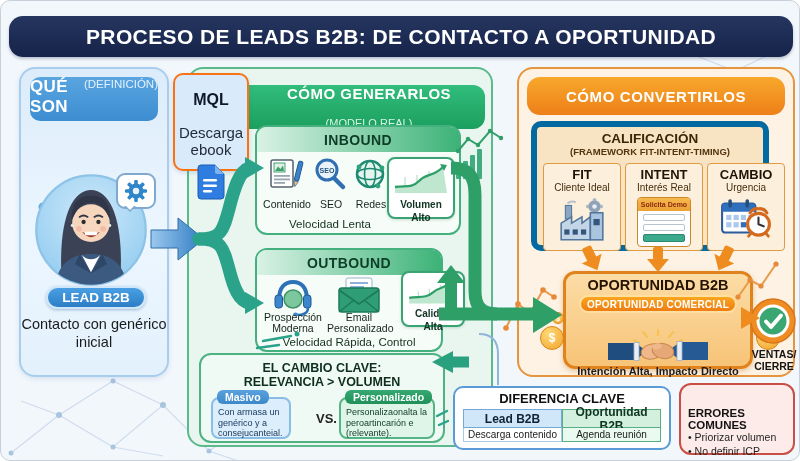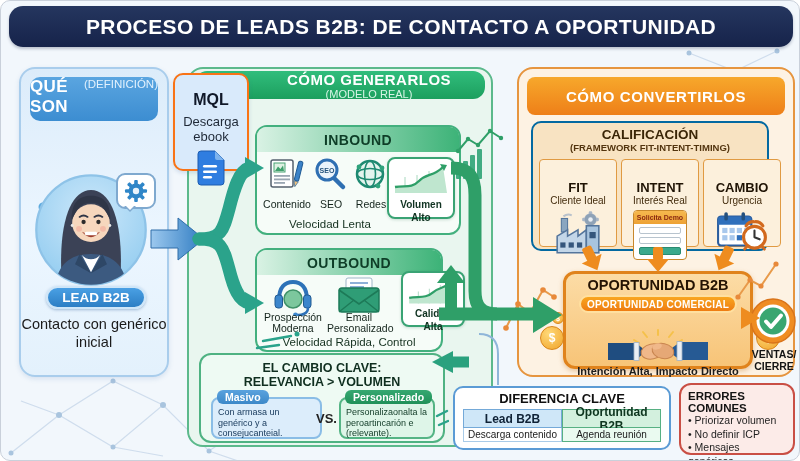--- a/index.html
+++ b/index.html
@@ -1,21 +1,21 @@
 <!DOCTYPE html>
 <html><head>
 <meta charset="utf-8">
 <style>
   *{box-sizing:border-box;margin:0;padding:0}
   html,body{width:800px;height:461px;background:#fff;font-family:"Liberation Sans",sans-serif;}
   .stage{position:relative;width:800px;height:461px;background:#f2f7fc;border:1px solid #c9d0da;border-radius:10px;overflow:hidden}
   .abs{position:absolute}
   svg{display:block}
   
-  .topbar{left:8px;top:5px;width:784px;height:41px;border-radius:14px;
+  .topbar{left:8px;top:15px;width:784px;height:41px;border-radius:14px;
     background:linear-gradient(180deg,#25365f,#16234a);display:flex;align-items:center;justify-content:center;
     box-shadow:0 2px 3px rgba(20,35,70,.25)}
   .topbar .t{color:#fff;font-size:21px;font-weight:bold;letter-spacing:.4px}
   
   .panel-qs{left:18px;top:66px;width:150px;height:310px;border-radius:16px;border:2px solid #a9cdec;
     background:linear-gradient(180deg,#dcecfa 0%,#ecf6ff 55%,#e3f1fc 100%);box-shadow:0 2px 5px rgba(60,110,170,.15)}
   .qs-header{left:9px;top:8px;width:128px;height:44px;border-radius:10px;
     background:linear-gradient(180deg,#5aa5e0,#3c8dd1);display:flex;flex-direction:row;align-items:flex-start;justify-content:center}
   .qs-header .a{color:#fff;font-weight:800;font-size:17px;letter-spacing:.4px}
   .qs-header .b{color:#e2f1fd;font-size:11.5px;margin-top:1px}
@@ -24,24 +24,24 @@
     display:flex;align-items:center;justify-content:center;box-shadow:0 1px 3px rgba(30,80,140,.35)}
   .qs-desc{left:0;top:247px;width:100%;text-align:center;font-size:14.5px;font-weight:500;color:#1b1b1b;line-height:1.22}
   .bubble{left:95px;top:104px;width:40px;height:36px;background:#fff;border:2px solid #7fa9cf;border-radius:9px;
     display:flex;align-items:center;justify-content:center}
   .bubble:after{content:"";position:absolute;left:6px;bottom:-9px;border:6px solid transparent;border-top-color:#fff;
     filter:drop-shadow(0 2px 0 #7fa9cf)}
   
   .mql{left:172px;top:72px;width:76px;height:98px;background:#d9eafb;border:2px solid #f97316;border-radius:10px;
     z-index:3;text-align:center;padding-top:16px;box-shadow:0 2px 4px rgba(60,110,170,.2)}
   .mql .a{font-size:16px;font-weight:800;color:#101828}
-  .mql .b{font-size:13px;color:#1f2937;line-height:1.15;margin-top:6px}
+  .mql .b{font-size:15px;color:#1f2937;line-height:1.15;margin-top:15px}
   
   .panel-cg{left:186px;top:66px;width:306px;height:380px;background:#e9f6ef;border:2px solid #5cb98c;border-radius:16px}
-  .cg-header{left:6px;top:2px;width:290px;height:28px;border-radius:12px;
+  .cg-header{left:6px;top:16px;width:290px;height:44px;border-radius:12px;
     background:linear-gradient(180deg,#31bd7c,#1c9f5e);display:flex;flex-direction:column;align-items:center;justify-content:space-between;
     padding-left:58px}
   .cg-header .a{color:#fff;font-weight:800;font-size:15px;letter-spacing:.5px}
   .cg-header .b{color:#d8f5e6;font-size:11px}
   .subbox{background:#f6fcf8;border:2px solid #43b07e;border-radius:12px;overflow:visible}
   .subhead{height:25px;border-radius:9px 9px 0 0;background:linear-gradient(90deg,#d9f2e4,#3db378);
     display:flex;align-items:center;justify-content:center;font-size:14px;font-weight:800;color:#0e3d27;letter-spacing:.4px}
   .inbound{left:66px;top:56px;width:206px;height:110px}
   .outbound{left:66px;top:179px;width:188px;height:104px}
   .icon-lbl{font-size:10.5px;color:#14241c;text-align:center;line-height:1.08}
@@ -56,27 +56,27 @@
   .referidos .b{font-size:10px;color:#1d3a29}
   .referidos .s{font-size:10px;color:#f2b42a;letter-spacing:1px;text-shadow:0 0 1px #c78a10}
   
   .cambio{left:10px;top:284px;width:246px;height:90px;background:#eefaf3;border:2px solid #4fb282;border-radius:12px}
   .cambio .t{width:100%;text-align:center;font-size:12.5px;font-weight:800;color:#0f2e1f;line-height:1.15}
   .mini-card{border-radius:8px;font-size:9px;line-height:1.18;padding:8px 5px 2px}
   .mini-tag{position:absolute;top:-9px;left:4px;color:#fff;font-size:10.5px;font-weight:700;padding:1px 8px;border-radius:6px;white-space:nowrap}
   .vs{font-size:13px;font-weight:800;color:#222}
   
   .panel-cc{left:516px;top:66px;width:278px;height:310px;background:#fdf2e3;border:2px solid #e6953f;border-radius:16px}
-  .cc-header{left:8px;top:8px;width:258px;height:38px;border-radius:8px;
+  .cc-header{left:8px;top:8px;width:258px;height:38px;border-radius:13px;
     background:linear-gradient(180deg,#f7a82b,#ee7f18);display:flex;align-items:center;justify-content:center}
   .cc-header .a{color:#fff;font-weight:800;font-size:15px;letter-spacing:.6px}
-  .calif{left:12px;top:52px;width:238px;height:130px;background:#f8e3c2;border:2px solid #0369a1;border-radius:10px;text-align:center}
+  .calif{left:12px;top:52px;width:238px;height:130px;background:#f8e3c2;border:6px solid #0369a1;border-radius:10px;text-align:center}
   .calif .a{font-size:13.5px;font-weight:800;color:#3a2506;margin-top:4px}
   .calif .b{font-size:9.5px;font-weight:700;color:#53350f}
-  .qcard{top:36px;width:78px;height:88px;background:#fcf0dc;border:1.5px solid #e09a42;border-radius:4px;text-align:center;padding-top:20px}
+  .qcard{top:36px;width:78px;height:88px;background:#fcf0dc;border:1.5px solid #e09a42;border-radius:4px;text-align:center;padding-top:3px}
   .qcard .t{font-size:13px;font-weight:800;color:#1f1304}
   .qcard .s{font-size:10px;color:#432c0d}
   .oport{left:44px;top:202px;width:190px;height:98px;border-radius:12px;border:3px solid #e0831c;
     background:linear-gradient(180deg,#fcdca6,#f7c478);text-align:center;box-shadow:0 2px 5px rgba(190,110,20,.35)}
   .oport .t{font-size:14.5px;font-weight:800;color:#241303;margin-top:3px}
   .oport-pill{margin:2px auto 16px;width:158px;height:18px;border-radius:10px;border:2px solid #ffe0a0;
     background:linear-gradient(180deg,#f9a61f,#ee7c12);color:#fff;font-size:10px;font-weight:800;
     display:flex;align-items:center;justify-content:center;letter-spacing:.2px}
   .oport .f{font-size:11px;font-weight:600;color:#1c1c1c}
   .coin{position:absolute;border-radius:50%;background:radial-gradient(circle at 35% 30%,#ffd978,#f0a32a);
@@ -86,21 +86,21 @@
   .difbox{left:452px;top:385px;width:218px;height:64px;background:#fff;border:2px solid #5b9bd5;border-radius:10px;z-index:2;text-align:center}
   .difbox .t{font-size:13px;font-weight:800;color:#101010;margin-top:3px}
   .diftable{margin:3px 8px 0;display:grid;grid-template-columns:1fr 1fr}
   .dth{height:19px;display:flex;align-items:center;justify-content:center;font-size:12px;font-weight:800}
   .dtd{height:14px;display:flex;align-items:center;justify-content:center;font-size:10px;color:#1a1a1a}
   .c-blue{background:#cfe7f8;border:1.5px solid #74a9d8;color:#0f2236}
   .c-green{background:#d3f0de;border:1.5px solid #57b083;color:#0e351f}
   .d-blue{background:#fff;border:1.5px solid #a9cbe8;border-top:none}
   .d-green{background:#eafaf0;border:1.5px solid #57b083;border-top:none}
   .errbox{left:678px;top:382px;width:116px;height:72px;background:#fcebe8;border:2px solid #c94f45;border-radius:12px;
-    z-index:2;padding:5px 7px}
+    z-index:2;padding:22px 7px}
   .errbox .t{font-size:11.5px;font-weight:800;color:#131313}
   .errbox .i{font-size:10.5px;color:#1f1f1f;line-height:1.3}
   .bullet:before{content:"• "}
   .layer{left:0;top:0;width:800px;height:461px;pointer-events:none}
 </style>
 </head>
 <body>
 
 <div class="stage">
 
@@ -287,21 +287,21 @@
         <path d="M4,31 L4,25 C14,23 22,26 30,19 C38,12 44,15 52,6 L56,31 Z" fill="#bfe6cf"></path>
         <path d="M4,25 C14,23 22,26 30,19 C38,12 44,15 52,6" fill="none" stroke="#2f9f68" stroke-width="2.4"></path>
         <path d="M49,3 L56,4 L53,10 Z" fill="#2f9f68"></path>
       </svg>
       <div class="lbl">Calidad Alta</div>
     </div>
 
     <div class="abs cambio">
       <div class="abs t" style="top:6px">EL CAMBIO CLAVE:</div>
       <div class="abs t" style="top:20px">RELEVANCIA &gt; VOLUMEN</div>
-      <div class="abs mini-card" style="left:10px;top:42px;width:111px;height:42px;background:#dcedfb;border:2px solid #8abde6;color:#15375a">
+      <div class="abs mini-card" style="left:10px;top:42px;width:80px;height:42px;background:#dcedfb;border:2px solid #8abde6;color:#15375a">
         <div class="mini-tag" style="background:linear-gradient(180deg,#5aa2de,#3c88c8)">Masivo</div>
         <span>Con armasa un genérico y a consejucanteial.</span>
       </div>
       <div class="abs vs" style="left:106px;top:56px;width:30px;text-align:right">VS.</div>
       <div class="abs mini-card" style="left:138px;top:42px;width:96px;height:42px;background:#def5e8;border:2px solid #55b485;color:#103a26">
         <div class="mini-tag" style="background:linear-gradient(180deg,#36a871,#1f9058)">Personalizado</div>
         <span>Personalizaonalta la peroartincarión e (relevante).</span>
       </div>
       <svg class="abs" style="left:234px;top:52px" width="14" height="26">
         <path d="M12,4 L2,9 M13,14 L4,18" stroke="#2aa38b" stroke-width="2.4" stroke-linecap="round"></path>

